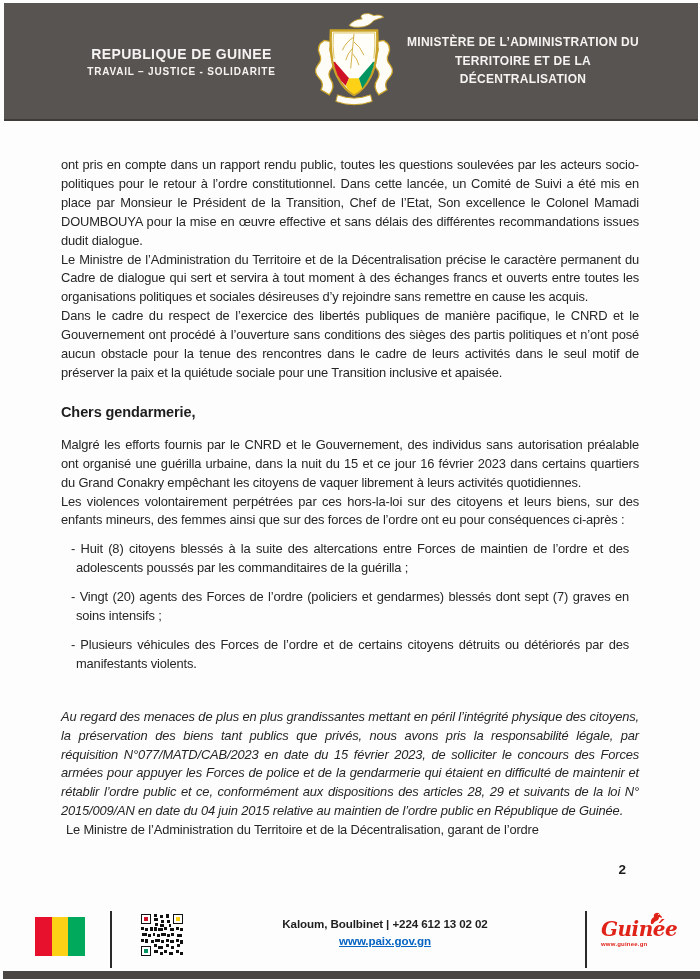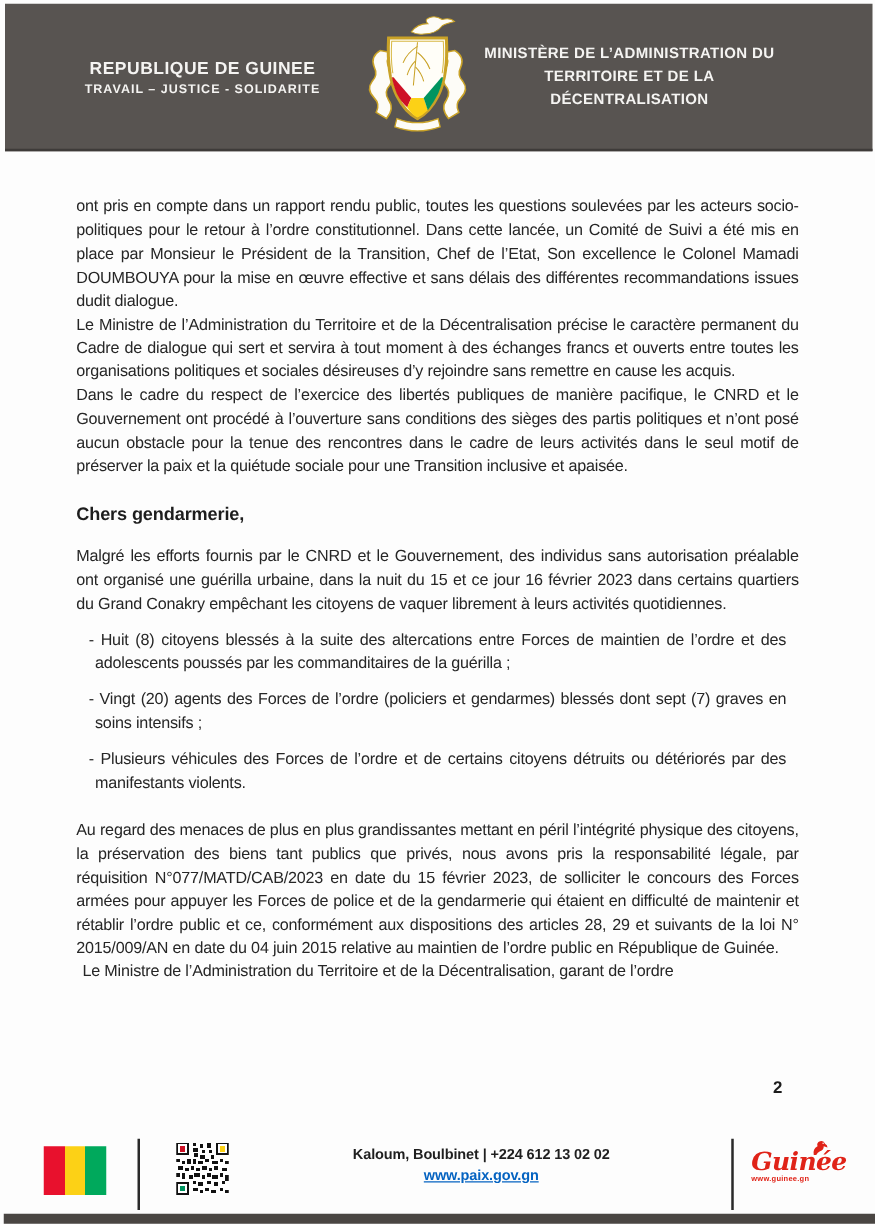--- a/index.html
+++ b/index.html
@@ -12,21 +12,21 @@
   }
   .page{
     position:absolute;inset:0;
     background:#fdfdfd;
   }
   
   .header-band{
     position:absolute;top:3px;left:4px;right:2px;height:118px;
     background:#585451;
     border-bottom:2px solid #3e3b39;
-    display:flex;align-items:center;justify-content:flex-start;
+    display:flex;align-items:center;justify-content:center;
     box-sizing:border-box;
     padding:0 38px;
   }
   .header-left{width:240px;text-align:center;color:#f5f4f2;}
   .header-left .rep-title{
     font-size:14px;font-weight:bold;letter-spacing:.4px;
   }
   .header-left .rep-motto{
     font-size:10px;font-weight:bold;letter-spacing:.8px;margin-top:4px;
   }
@@ -42,21 +42,21 @@
     font-size:12.9px;line-height:18.9px;letter-spacing:-0.15px;
     text-align:justify;
   }
   .para{margin:0;}
   .para.indent{text-indent:5px;}
   .bullet{margin:10px;padding-left:5px;text-indent:-5px;}
   .section-heading{
     font-size:14.5px;font-weight:bold;color:#1d1d1d;
     margin:20px 0 14px 0;text-align:left;letter-spacing:-0.1px;
   }
-  .gap-before{margin-top:19px;}
+  .gap-before{margin-top:34px;font-style:italic;}
   .page-number{
     position:absolute;top:862px;right:74px;
     font-size:13.5px;font-weight:bold;color:#1c1c1c;
   }
   
   .footer{position:absolute;top:905px;left:0;right:12px;height:66px;}
   .flag{
     position:absolute;left:35px;top:12px;width:50px;height:39px;
     display:flex;
   }
@@ -135,20 +135,21 @@
 
     <div class="header-right">MINISTÈRE DE L’ADMINISTRATION DU TERRITOIRE ET DE LA DÉCENTRALISATION</div>
   </div>
 
   <div class="body-text">
     <p class="para">ont pris en compte dans un rapport rendu public, toutes les questions soulevées par les acteurs socio-politiques pour le retour à l’ordre constitutionnel. Dans cette lancée, un Comité de Suivi a été mis en place par Monsieur le Président de la Transition, Chef de l’Etat, Son excellence le Colonel Mamadi DOUMBOUYA pour la mise en œuvre effective et sans délais des différentes recommandations issues dudit dialogue.</p>
     <p class="para">Le Ministre de l’Administration du Territoire et de la Décentralisation précise le caractère permanent du Cadre de dialogue qui sert et servira à tout moment à des échanges francs et ouverts entre toutes les organisations politiques et sociales désireuses d’y rejoindre sans remettre en cause les acquis.</p>
     <p class="para">Dans le cadre du respect de l’exercice des libertés publiques de manière pacifique, le CNRD et le Gouvernement ont procédé à l’ouverture sans conditions des sièges des partis politiques et n’ont posé aucun obstacle pour la tenue des rencontres dans le cadre de leurs activités dans le seul motif de préserver la paix et la quiétude sociale pour une Transition inclusive et apaisée.</p>
     <p class="section-heading">Chers gendarmerie,</p>
     <p class="para">Malgré les efforts fournis par le CNRD et le Gouvernement, des individus sans autorisation préalable ont organisé une guérilla urbaine, dans la nuit du 15 et ce jour 16 février 2023 dans certains quartiers du Grand Conakry empêchant les citoyens de vaquer librement à leurs activités quotidiennes.</p>
+    <p class="para">Les violences volontairement perpétrées par ces hors-la-loi sur des citoyens et leurs biens, sur des enfants mineurs, des femmes ainsi que sur des forces de l’ordre ont eu pour conséquences ci-après :</p>
     <p class="bullet">- Huit (8) citoyens blessés à la suite des altercations entre Forces de maintien de l’ordre et des adolescents poussés par les commanditaires de la guérilla ;</p>
     <p class="bullet">- Vingt (20) agents des Forces de l’ordre (policiers et gendarmes) blessés dont sept (7) graves en soins intensifs ;</p>
     <p class="bullet">- Plusieurs véhicules des Forces de l’ordre et de certains citoyens détruits ou détériorés par des manifestants violents.</p>
     <p class="para gap-before">Au regard des menaces de plus en plus grandissantes mettant en péril l’intégrité physique des citoyens, la préservation des biens tant publics que privés, nous avons pris la responsabilité légale, par réquisition N°077/MATD/CAB/2023 en date du 15 février 2023, de solliciter le concours des Forces armées pour appuyer les Forces de police et de la gendarmerie qui étaient en difficulté de maintenir et rétablir l’ordre public et ce, conformément aux dispositions des articles 28, 29 et suivants de la loi N° 2015/009/AN en date du 04 juin 2015 relative au maintien de l’ordre public en République de Guinée.</p>
     <p class="para indent">Le Ministre de l’Administration du Territoire et de la Décentralisation, garant de l’ordre</p>
   </div>
 
   <div class="page-number">2</div>
 
   <div class="footer">

